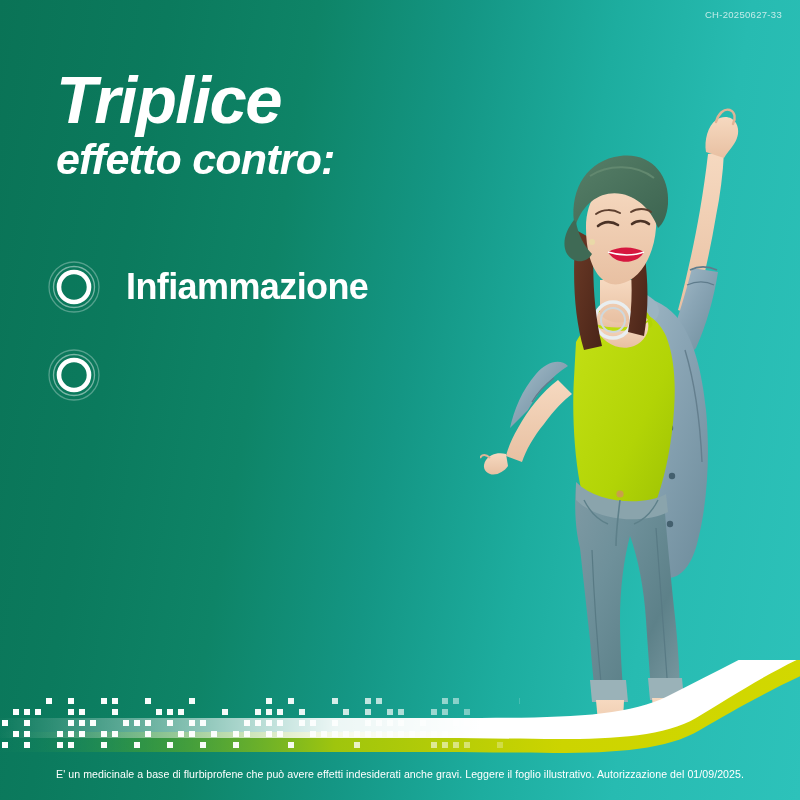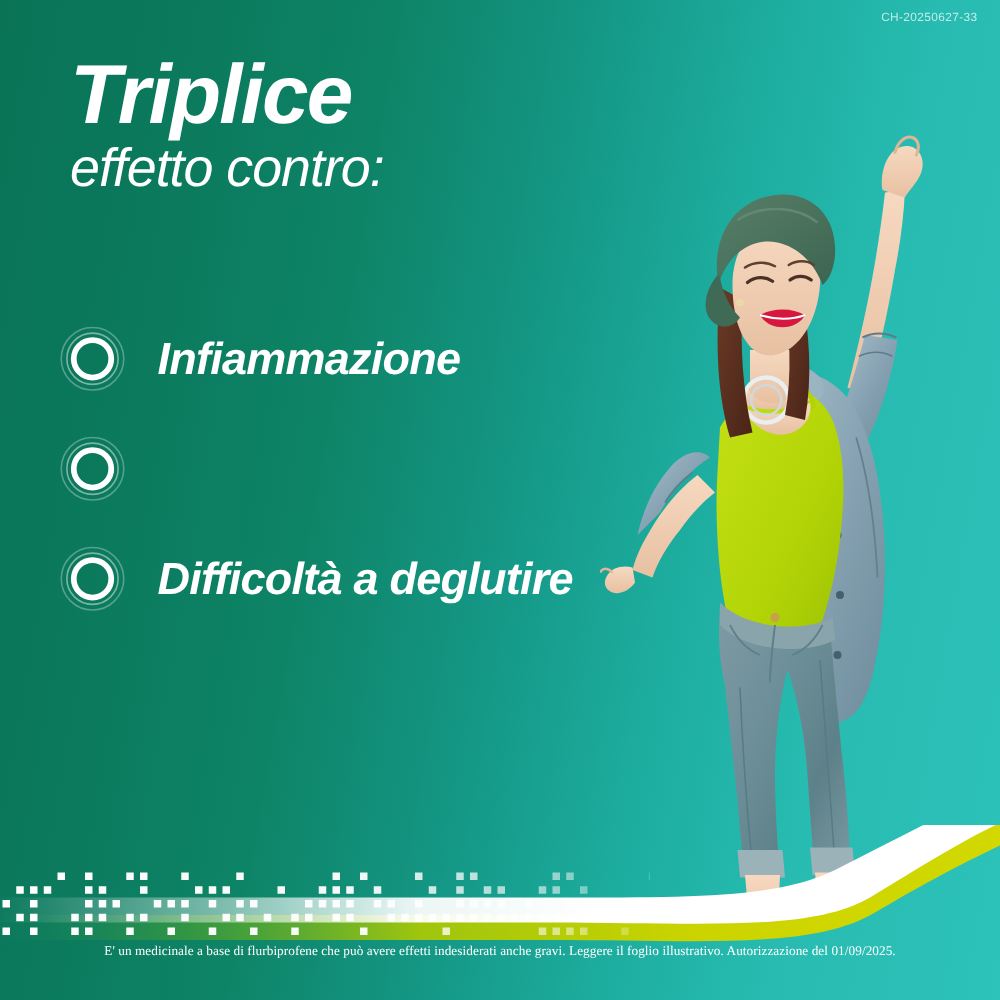--- a/index.html
+++ b/index.html
@@ -43,27 +43,28 @@
     color:#ffffff;
     z-index:6;
   }
   #title-main {
     display:block;
     font-size:67px;
     line-height:.96;
     font-weight:bold;
     font-style:italic;
     letter-spacing:-1.5px;
+    margin-top:24px;
   }
   #title-sub {
     display:block;
     margin-top:6px;
     font-size:43px;
     line-height:1.02;
-    font-weight:normal;
+    font-weight:bold;
     font-style:italic;
     letter-spacing:-.8px;
   }
 
   
   #bullets {
     position:absolute;
     left:48px; top:243px;
     z-index:6;
   }
@@ -76,21 +77,20 @@
     width:52px; height:52px;
     flex:0 0 52px;
     position:relative;
     margin-right:26px;
   }
   .bullet-mark svg { display:block; width:52px; height:52px; }
   .bullet-label {
     color:#ffffff;
     font-size:36px;
     font-weight:bold;
-    font-style:italic;
     letter-spacing:-.6px;
     white-space:nowrap;
   }
 
   
   #model {
     position:absolute;
     left:480px; top:80px;
     width:320px; height:640px;
     z-index:4;
@@ -113,28 +113,27 @@
     left:0; top:695px;
     width:520px; height:55px;
     z-index:7;
     pointer-events:none;
   }
   #dots svg { display:block; }
 
   
   #disclaimer {
     position:absolute;
-    left:0; bottom:16px;
+    left:0; bottom:4px;
     width:800px;
     height:45px;
     display:flex;
     align-items:center;
     justify-content:center;
     z-index:9;
-    font-family:Liberation Serif, serif;
   }
   #disclaimer-text {
     font-size:10.6px;
     color:#ffffff;
     letter-spacing:.05px;
     white-space:nowrap;
   }
 </style>
 </head>
 <body>
@@ -482,30 +481,20 @@
     <div class="bullet-row">
       <span class="bullet-mark">
         <svg viewBox="0 0 52 52" xmlns="http://www.w3.org/2000/svg">
           <circle cx="26" cy="26" r="25" fill="none" stroke="#ffffff" stroke-opacity=".30" stroke-width="1.3"></circle>
           <circle cx="26" cy="26" r="20.5" fill="none" stroke="#ffffff" stroke-opacity=".45" stroke-width="1.3"></circle>
           <circle cx="26" cy="26" r="15" fill="none" stroke="#ffffff" stroke-width="4.6"></circle>
         </svg>
       </span>
     </div>
 
-    <div class="bullet-row">
-      <span class="bullet-mark">
-        <svg viewBox="0 0 52 52" xmlns="http://www.w3.org/2000/svg">
-          <circle cx="26" cy="26" r="25" fill="none" stroke="#ffffff" stroke-opacity=".30" stroke-width="1.3"></circle>
-          <circle cx="26" cy="26" r="20.5" fill="none" stroke="#ffffff" stroke-opacity=".45" stroke-width="1.3"></circle>
-          <circle cx="26" cy="26" r="15" fill="none" stroke="#ffffff" stroke-width="4.6"></circle>
-        </svg>
-      </span>
-      <span class="bullet-label">Difficoltà a deglutire</span>
-    </div>
 
   </div>
 
   <div id="disclaimer">
     <span id="disclaimer-text">E' un medicinale a base di flurbiprofene che può avere effetti indesiderati anche gravi. Leggere il foglio illustrativo. Autorizzazione del 01/09/2025.</span>
   </div>
 
 </div>
 
 </body></html>

